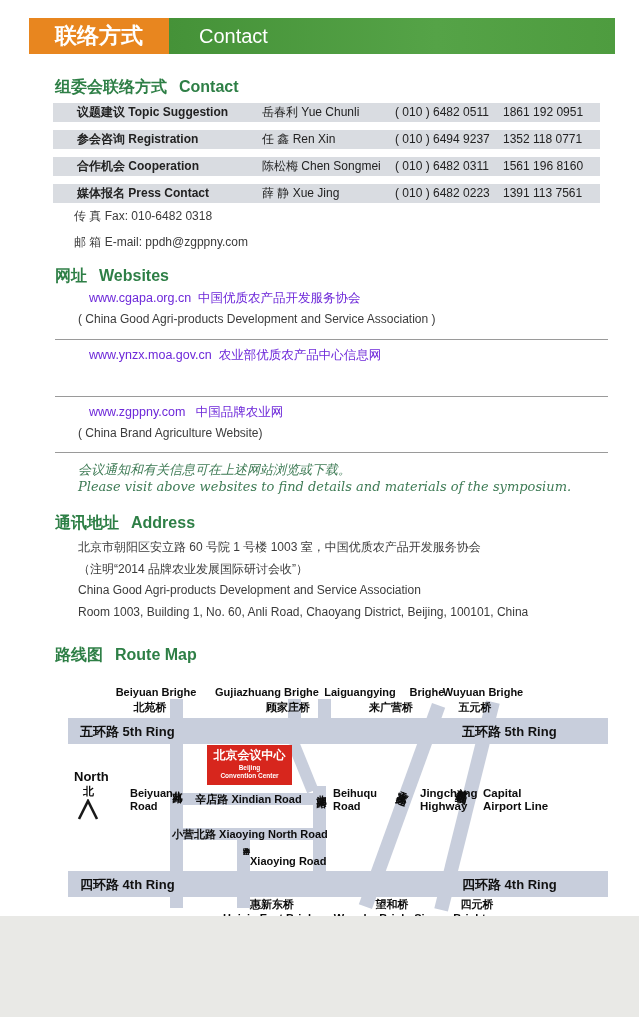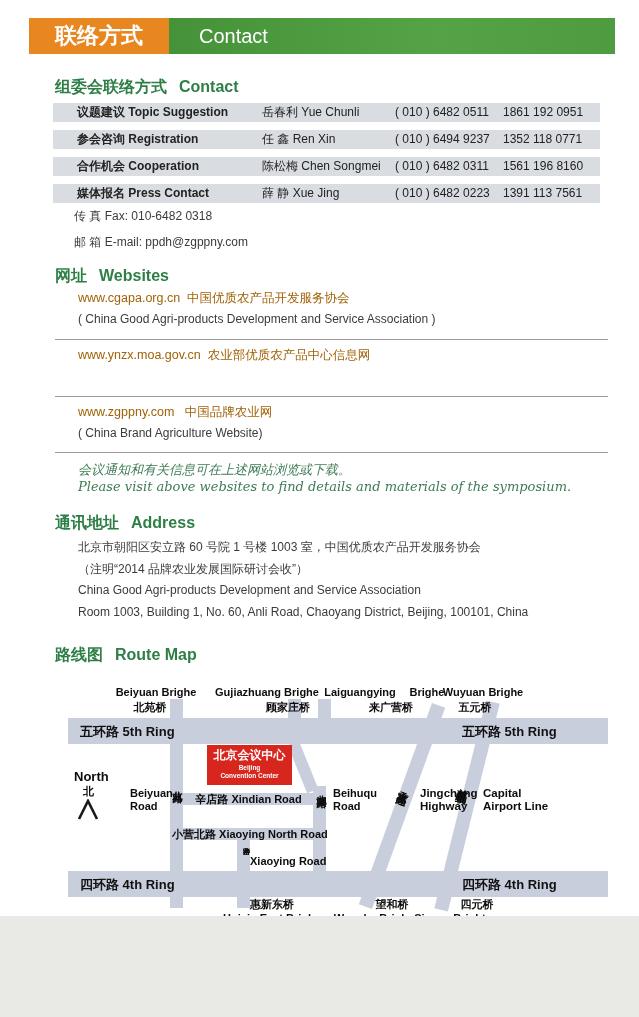--- a/index.html
+++ b/index.html
@@ -21,21 +21,21 @@
   .sec-h .en{margin-left:12px;}
 
   
   .trow{left:53px;width:547px;height:19px;background:#d9dce1;font-size:12px;line-height:19px;}
   .trow .c1{position:absolute;left:24px;font-weight:bold;color:#222;white-space:nowrap;}
   .trow .c2{position:absolute;left:209px;color:#222;white-space:nowrap;}
   .trow .c3{position:absolute;left:342px;color:#222;white-space:nowrap;}
   .trow .c4{position:absolute;left:450px;color:#222;white-space:nowrap;}
 
   .bodyline{font-size:12px;color:#3b3b3b;white-space:nowrap;}
-  .weburl{font-size:12.5px;color:#a16207;white-space:nowrap;}
+  .weburl{font-size:12.5px;color:#6d28d9;white-space:nowrap;margin-left:11px;}
   .sep{left:55px;width:553px;height:0;border-top:1px solid #9a9a9a;}
 
   .note{font-family:"DejaVu Serif", serif;color:#3e7b55;font-size:13px;white-space:nowrap;}
   .note-cjk{font-style:italic;}
   .note-en{font-style:italic;}
 
   
   .road{position:absolute;background:#c8cedc;}
   .mlabel{position:absolute;font-size:11px;font-weight:bold;color:#0d0d0d;white-space:nowrap;line-height:13px;}
   .mlabel.center{text-align:center;}

